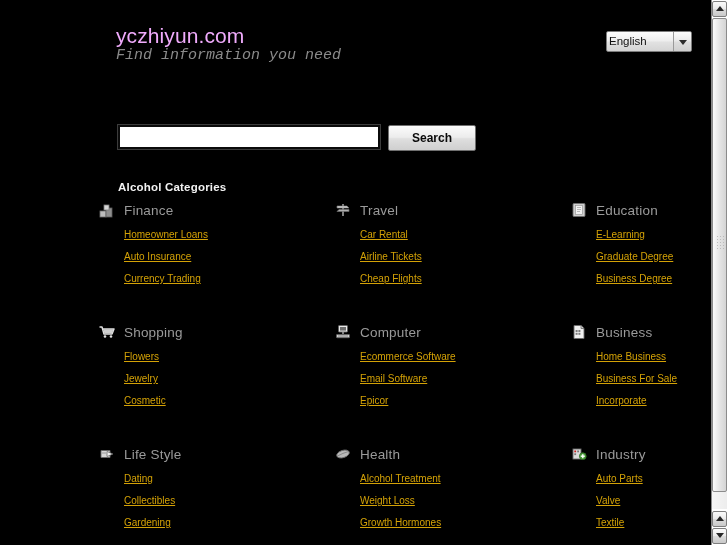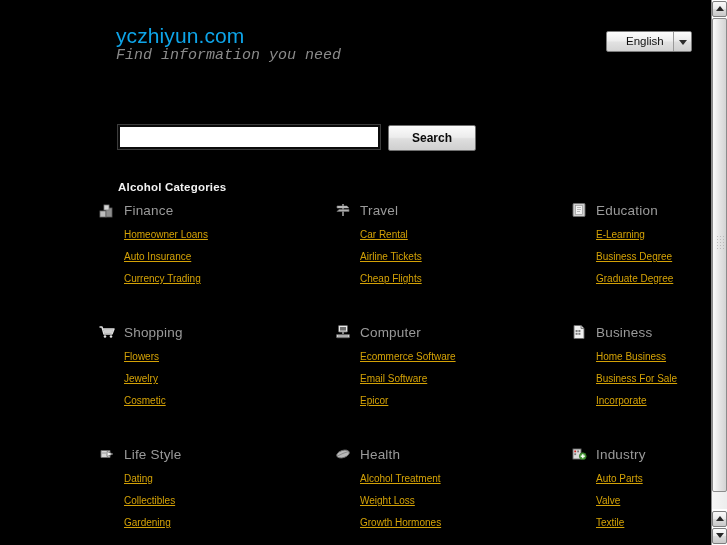--- a/index.html
+++ b/index.html
@@ -36,21 +36,21 @@
     height: 100px;
   }
   .brand {
     position: absolute;
     left: 116px;
     top: 24px;
   }
   .brand-name {
     font-family: "Liberation Sans", sans-serif;
     font-size: 21px;
-    color: #0ea5e9;
+    color: #f0abfc;
     letter-spacing: 0.1px;
     line-height: 24px;
     white-space: nowrap;
   }
   .brand-tagline {
     font-family: Liberation Mono, monospace;
     font-style: italic;
     font-size: 15px;
     color: #8a8a8a;
     line-height: 14px;
@@ -67,21 +67,21 @@
   }
   .lang-select {
     width: 86px;
     height: 21px;
     font-family: "Liberation Sans", sans-serif;
     font-size: 11.5px;
     color: #111;
     background: linear-gradient(to bottom, #fdfdfd 0%, #ededed 48%, #e2e2e2 52%, #d4d4d4 100%);
     border: 1px solid #7c7c7c;
     border-radius: 2px;
-    padding: 0 0 0 19px;
+    padding: 0 0 0 2px;
     -webkit-appearance: none;
     -moz-appearance: none;
     appearance: none;
     line-height: 19px;
   }
   .lang-arrowbox {
     position: absolute;
     right: 1px;
     top: 1px;
     width: 18px;
@@ -333,22 +333,22 @@
           <line x1="7" y1="6.5" x2="11" y2="6.5" stroke="#9e9e9e" stroke-width="0.7"></line>
           <line x1="7" y1="8.5" x2="11" y2="8.5" stroke="#9e9e9e" stroke-width="0.7"></line>
           <line x1="7" y1="10.5" x2="10" y2="10.5" stroke="#9e9e9e" stroke-width="0.7"></line>
         </svg>
       </span>
       <div class="cat-head">
         <span class="cat-name">Education</span>
       </div>
       <ul class="cat-links">
         <li><a href="#" class="cat-link">E-Learning</a></li>
+        <li><a href="#" class="cat-link">Graduate Degree</a></li>
         <li><a href="#" class="cat-link">Business Degree</a></li>
-        <li><a href="#" class="cat-link">Graduate Degree</a></li>
       </ul>
     </div>
 
     <div class="cat">
       <span class="cat-icon">
         <svg width="18" height="18" viewBox="0 0 18 18">
           <path d="M1.5 4 H4 L6 11 H14 L16 6 H5" fill="none" stroke="#e0e0e0" stroke-width="1.5" stroke-linejoin="round"></path>
           <polygon points="5.2,6.2 15.6,6.2 13.9,10.6 6.4,10.6" fill="#d0d0d0"></polygon>
           <circle cx="7" cy="13.5" r="1.3" fill="#e0e0e0"></circle>
           <circle cx="13" cy="13.5" r="1.3" fill="#e0e0e0"></circle>

